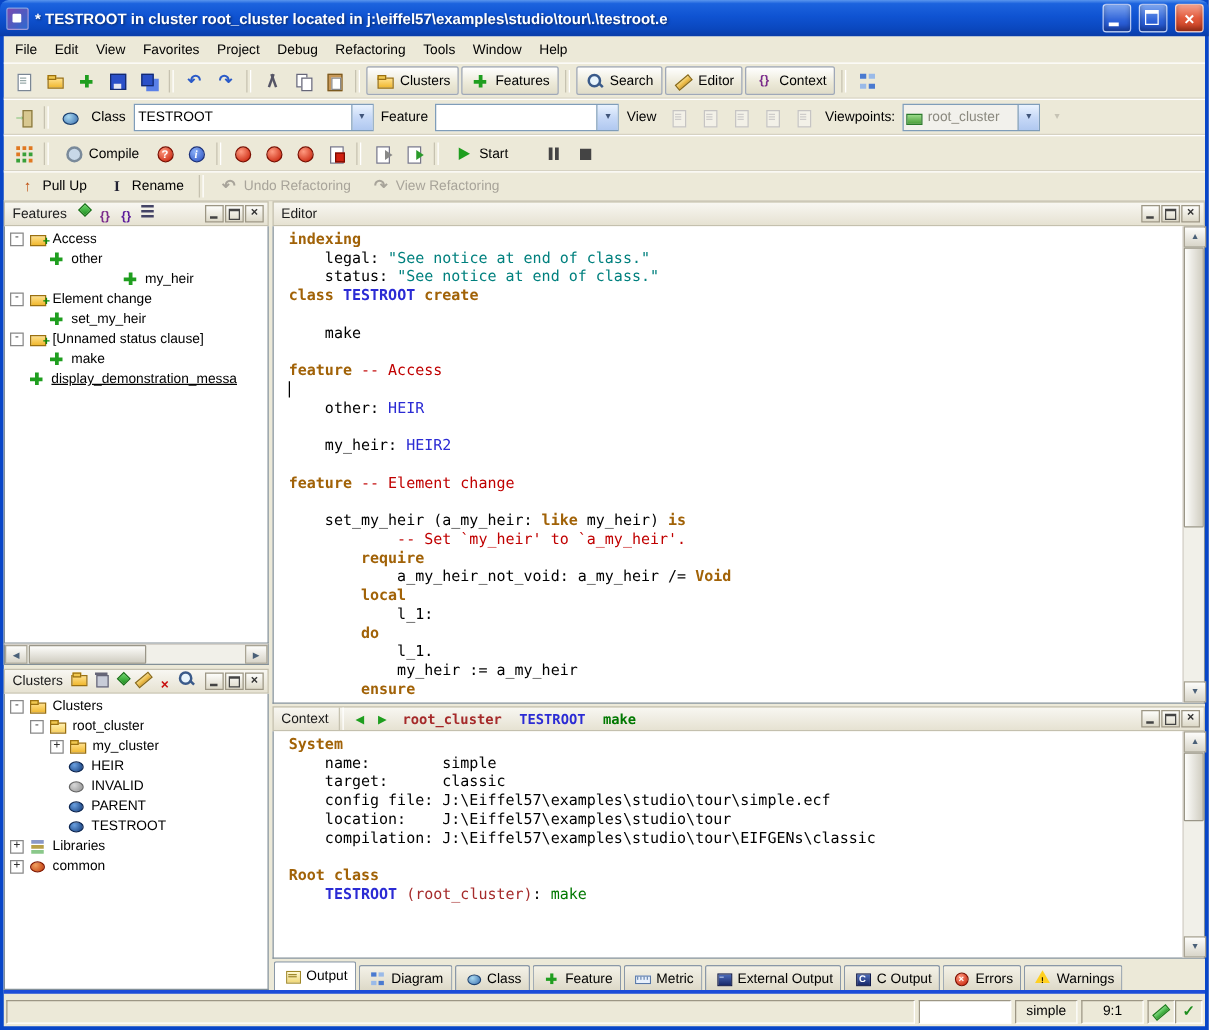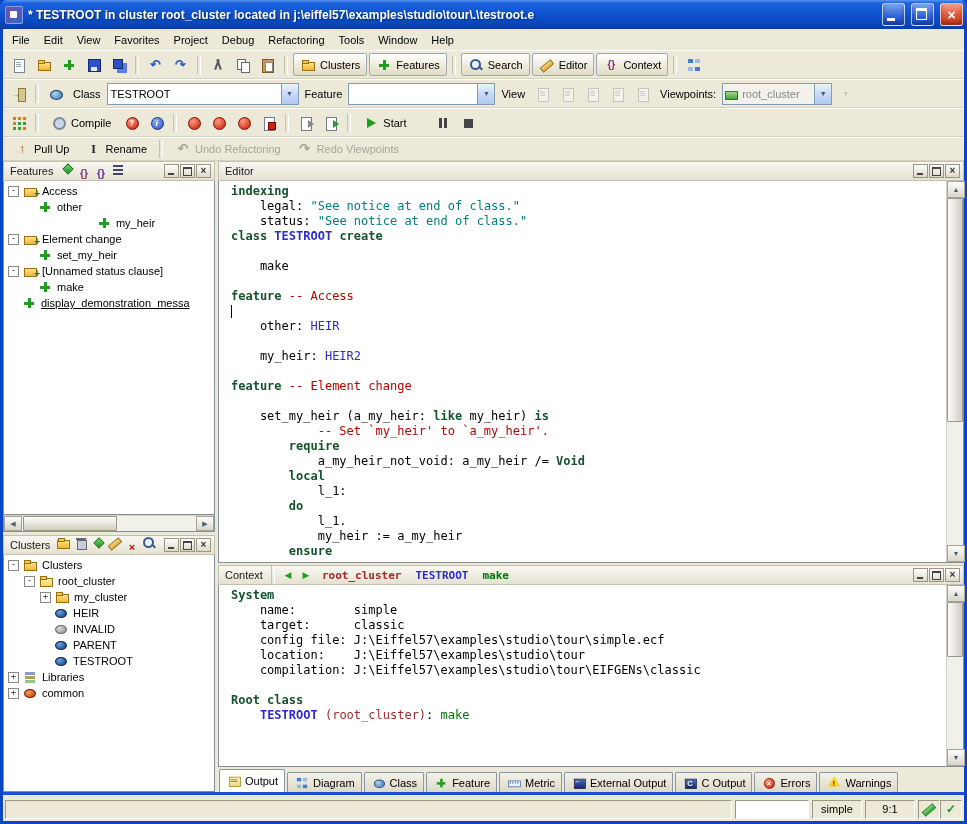--- a/index.html
+++ b/index.html
@@ -88,21 +88,21 @@
   .vtrack{flex:1;position:relative;}
   .vthumb{position:absolute;left:0;right:0;top:0;background:linear-gradient(90deg,#FDFDFB,#D0CDC1);
     border:1px solid #9A9688;border-radius:1px;}
   .et{height:64%;}
   .ct{height:36%;}
   
   .codewrap{flex:1;min-height:0;display:flex;background:#fff;border:1px solid #839098;border-top:none;}
   .code{flex:1;overflow:hidden;font-family:"DejaVu Sans Mono",monospace;font-size:12px;line-height:15px;
     padding:3px 0 0 12px;white-space:pre;}
   .code-line{height:15px;}
-  .tok-kw{color:#14532d;font-weight:bold;}
+  .tok-kw{color:#a16207;font-weight:bold;}
   .tok-cls{color:#2B2BD4;}
   .tok-clsb{color:#2B2BD4;font-weight:bold;}
   .tok-str{color:#00807E;}
   .tok-cmt{color:#C00000;}
   .tok-pln{color:#000;}
   .tok-clu{color:#A52A2A;}
   .tok-grn{color:#007800;}
   .caret{display:inline-block;width:1px;height:13px;background:#000;vertical-align:middle;}
   
   .tabsrow{height:23px;flex:none;display:flex;align-items:flex-end;gap:2px;padding-left:1px;}
@@ -391,21 +391,21 @@
           <span class="icn i-rename">I</span>
           <span>Rename</span>
         </span>
         <span class="tsep"></span>
         <span class="tbtn disabled">
           <span class="icn i-undogray">↶</span>
           <span>Undo Refactoring</span>
         </span>
         <span class="tbtn disabled">
           <span class="icn i-redogray">↷</span>
-          <span>Redo Viewpoints</span>
+          <span>View Refactoring</span>
         </span>
       </div>
 
     <div class="main">
       <div class="left-col">
 
         <div class="panel features-panel">
           <div class="phead">
             <span class="ptitle">Features</span>
             <span class="ptools"><span class="ptool">

